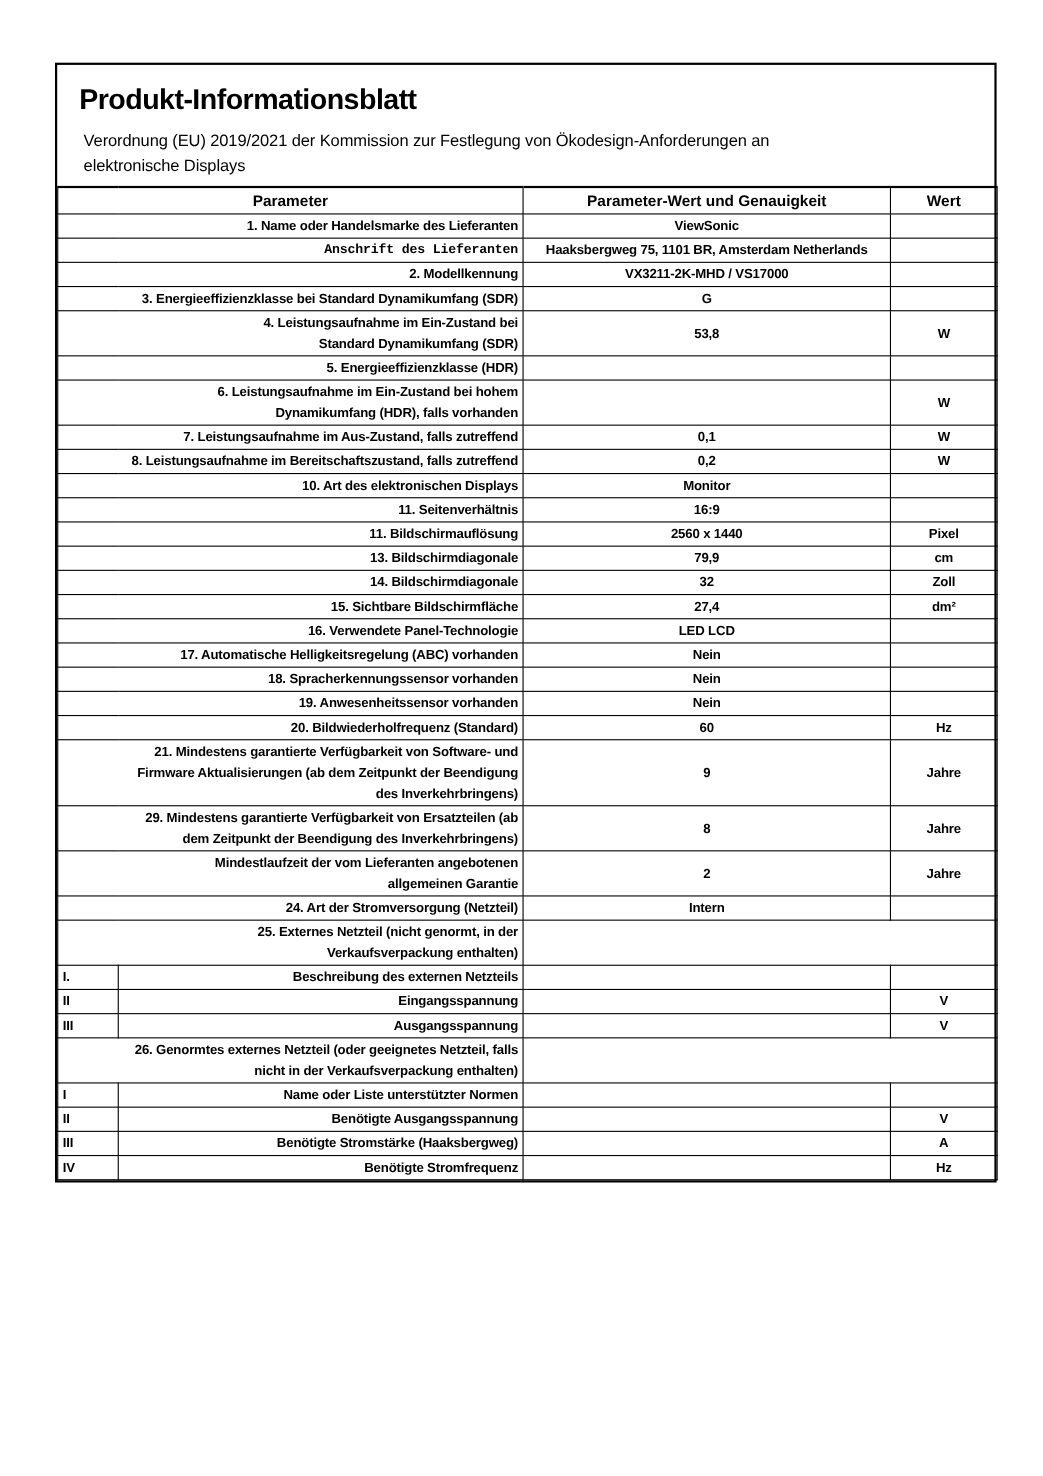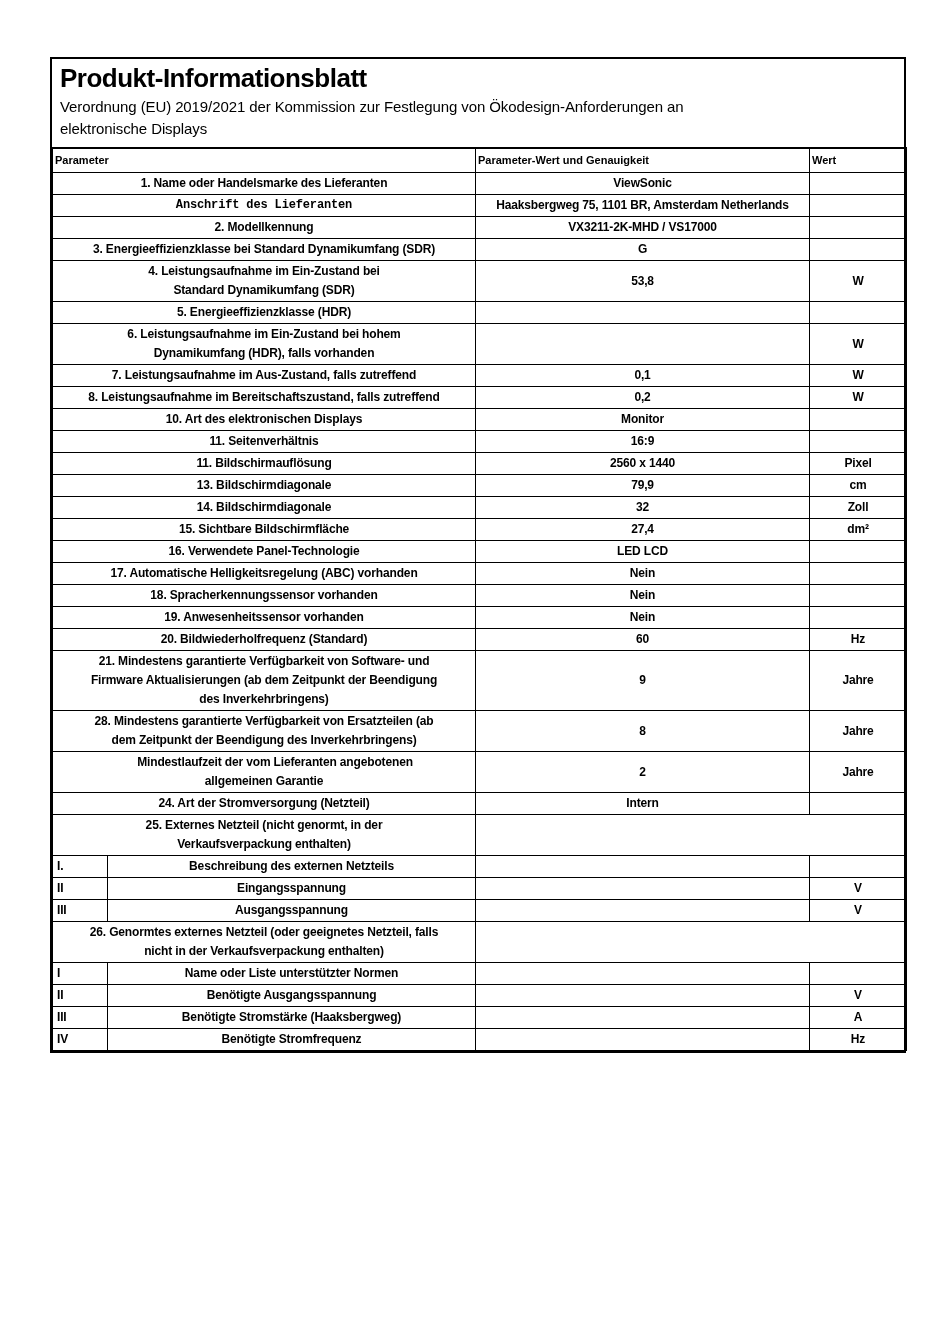--- a/index.html
+++ b/index.html
@@ -22,59 +22,59 @@
     top: 57px;
     width: 856px;
     box-sizing: border-box;
     border: 2px solid #000;
     background: #fff;
   }
   .doc-header {
     padding: 3px 8px 7px 8px;
   }
   .doc-title {
-    margin: 0;
+    margin: 12px;
     font-size: 26px;
     line-height: 32px;
     font-weight: bold;
     letter-spacing: -0.5px;
   }
   .doc-subtitle {
-    margin: 2px 0 0 0;
+    margin: 2px 0 0 16px;
     font-size: 15px;
     line-height: 22px;
     white-space: pre-line;
     letter-spacing: -0.1px;
   }
   table.info {
     width: 100%;
     border-collapse: collapse;
     table-layout: fixed;
   }
   table.info th {
     border: 1px solid #000;
     border-top: 2px solid #000;
-    font-size: 11px;
+    font-size: 14px;
     line-height: 21px;
     font-weight: bold;
     padding: 1px 2px;
-    text-align: left;
+    text-align: center;
   }
   table.info td {
     border: 1px solid #000;
     font-size: 12px;
     line-height: 19px;
     font-weight: bold;
     letter-spacing: -0.15px;
     padding: 1px 4px;
     vertical-align: middle;
     overflow: hidden;
   }
   td.param {
-    text-align: center;
+    text-align: right;
     white-space: pre-line;
   }
   td.num {
     text-align: left;
     padding-left: 8px;
   }
   td.value, td.unit, td.merged {
     text-align: center;
   }
   td.indent { padding-left: 24px; font-family: Liberation Mono, monospace; }
@@ -209,21 +209,21 @@
             <td class="unit">Hz</td>
           </tr>
           <tr>
             <td class="param" colspan="2">21. Mindestens garantierte Verfügbarkeit von Software- und
 Firmware Aktualisierungen (ab dem Zeitpunkt der Beendigung
 des Inverkehrbringens)</td>
             <td class="value">9</td>
             <td class="unit">Jahre</td>
           </tr>
           <tr>
-            <td class="param" colspan="2">28. Mindestens garantierte Verfügbarkeit von Ersatzteilen (ab
+            <td class="param" colspan="2">29. Mindestens garantierte Verfügbarkeit von Ersatzteilen (ab
 dem Zeitpunkt der Beendigung des Inverkehrbringens)</td>
             <td class="value">8</td>
             <td class="unit">Jahre</td>
           </tr>
           <tr>
             <td class="param hang" colspan="2">Mindestlaufzeit der vom Lieferanten angebotenen
 allgemeinen Garantie</td>
             <td class="value">2</td>
             <td class="unit">Jahre</td>
           </tr>

